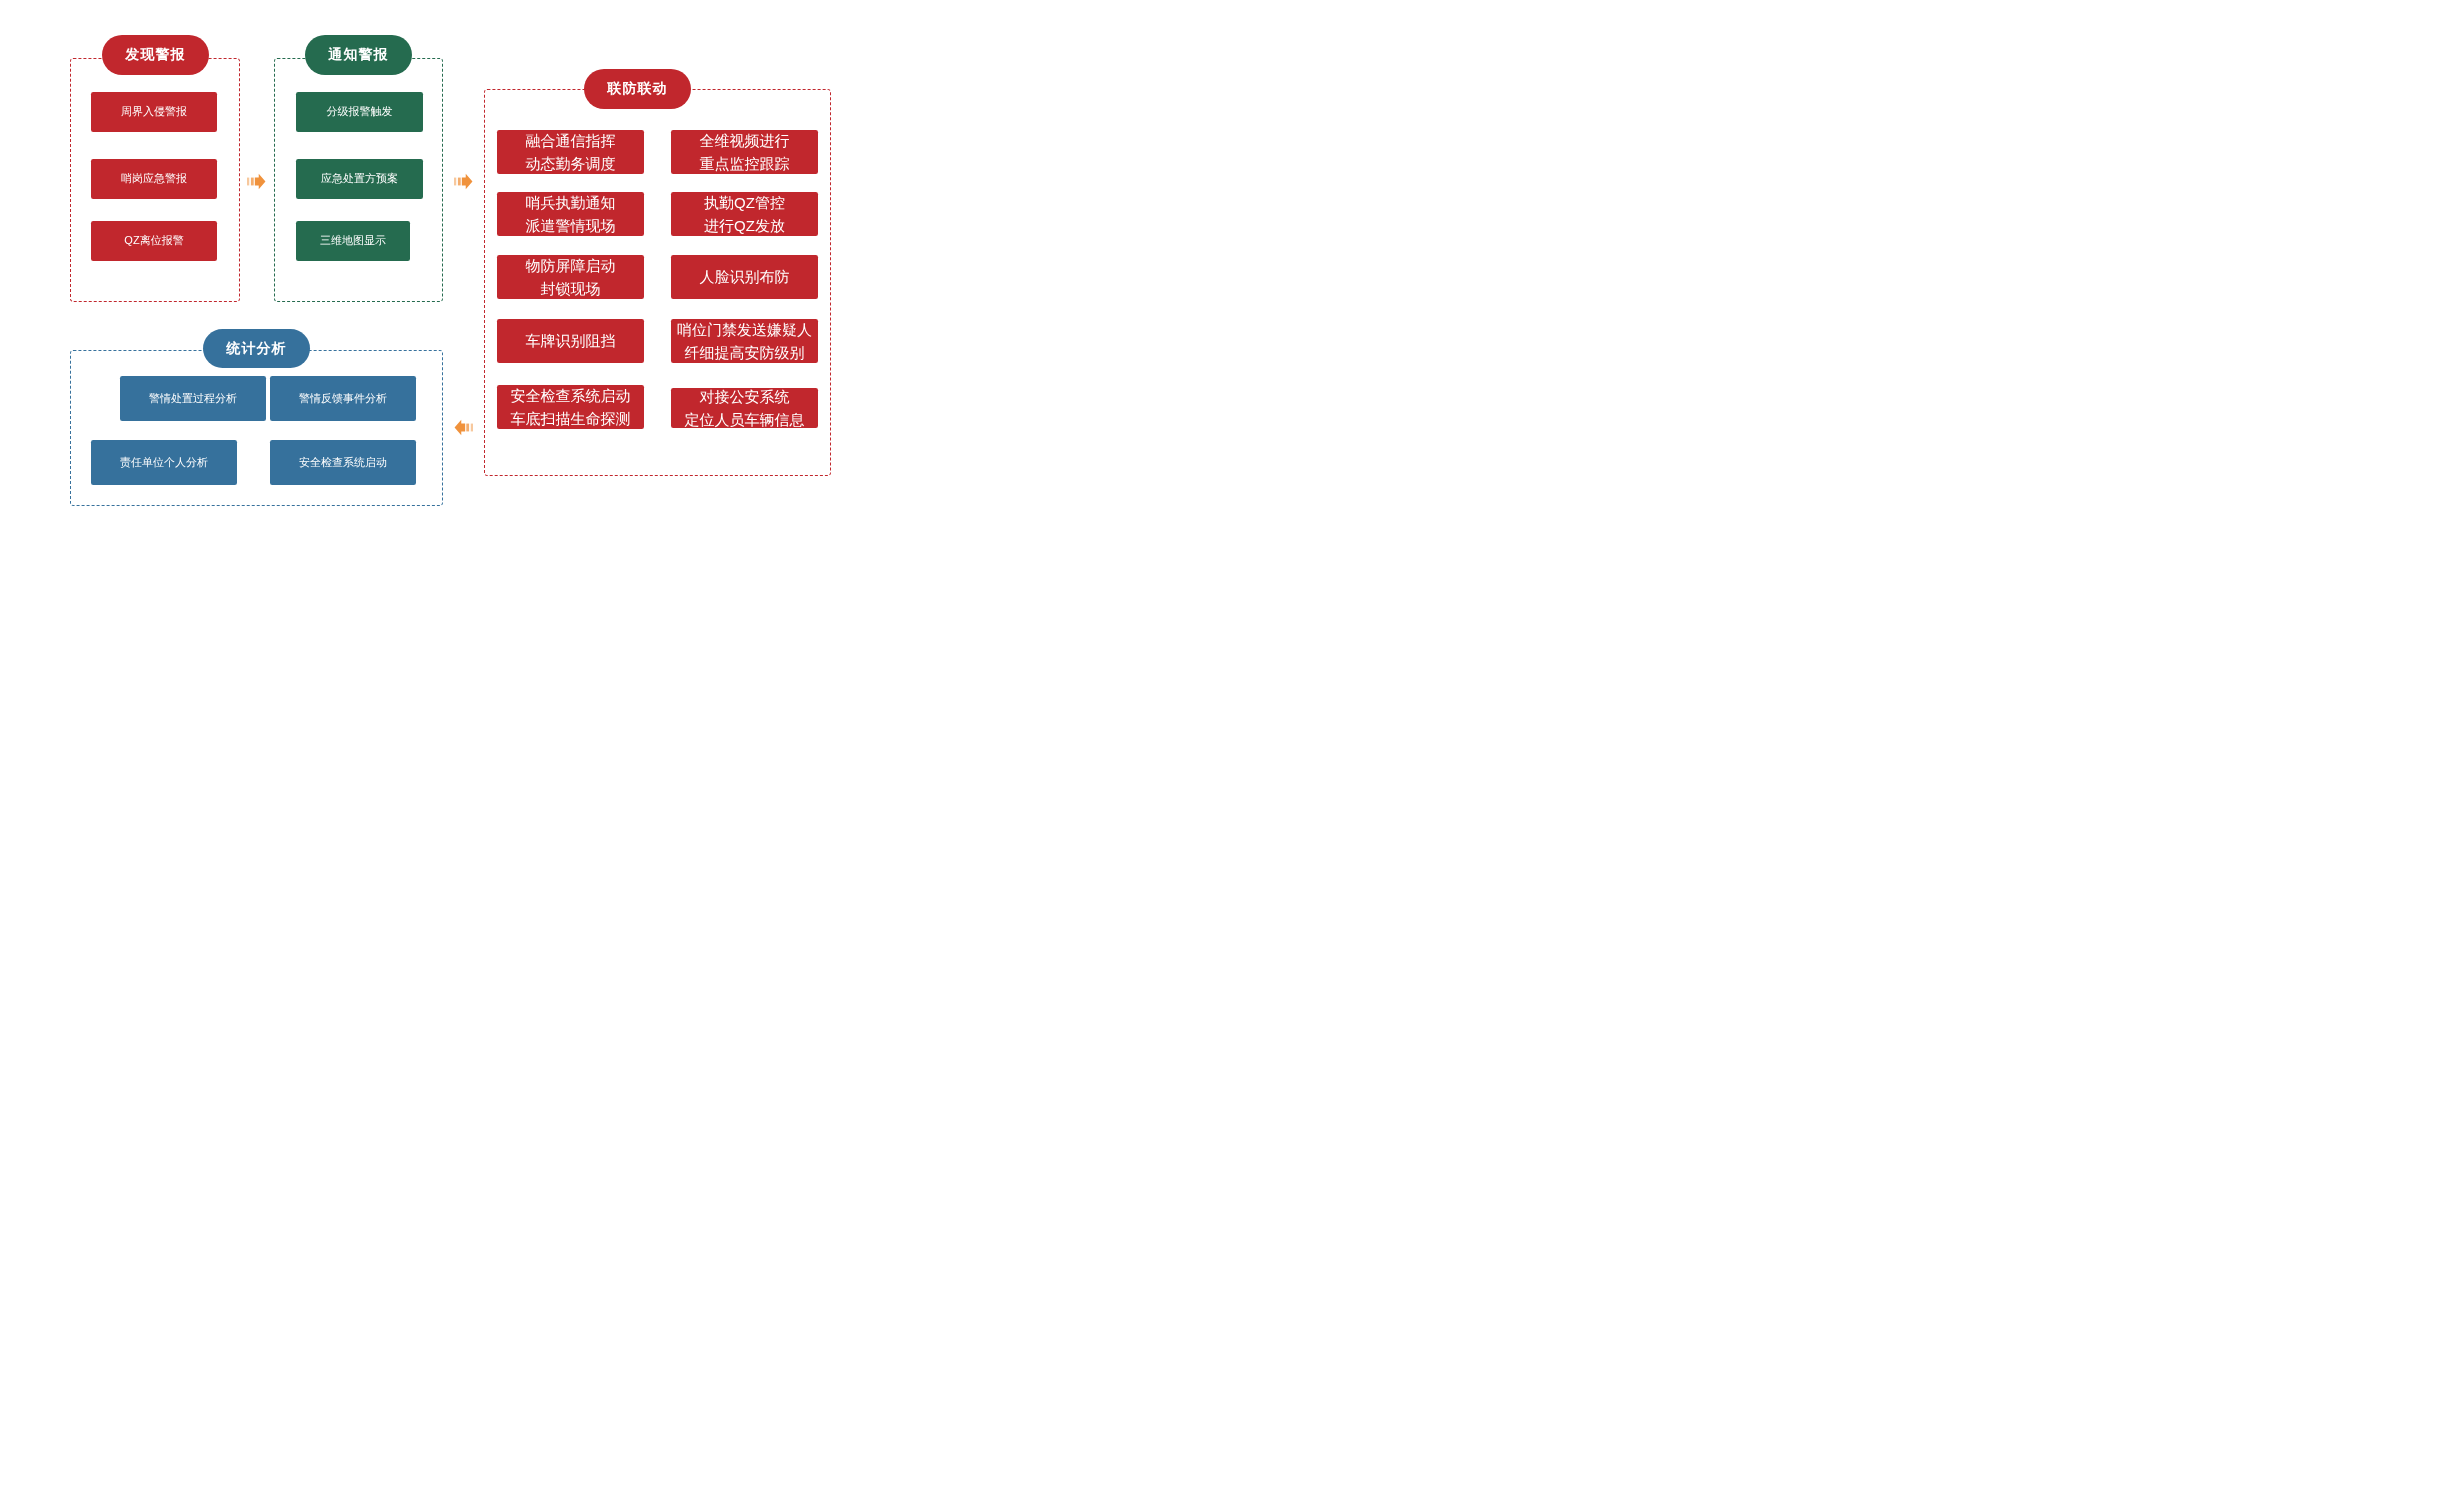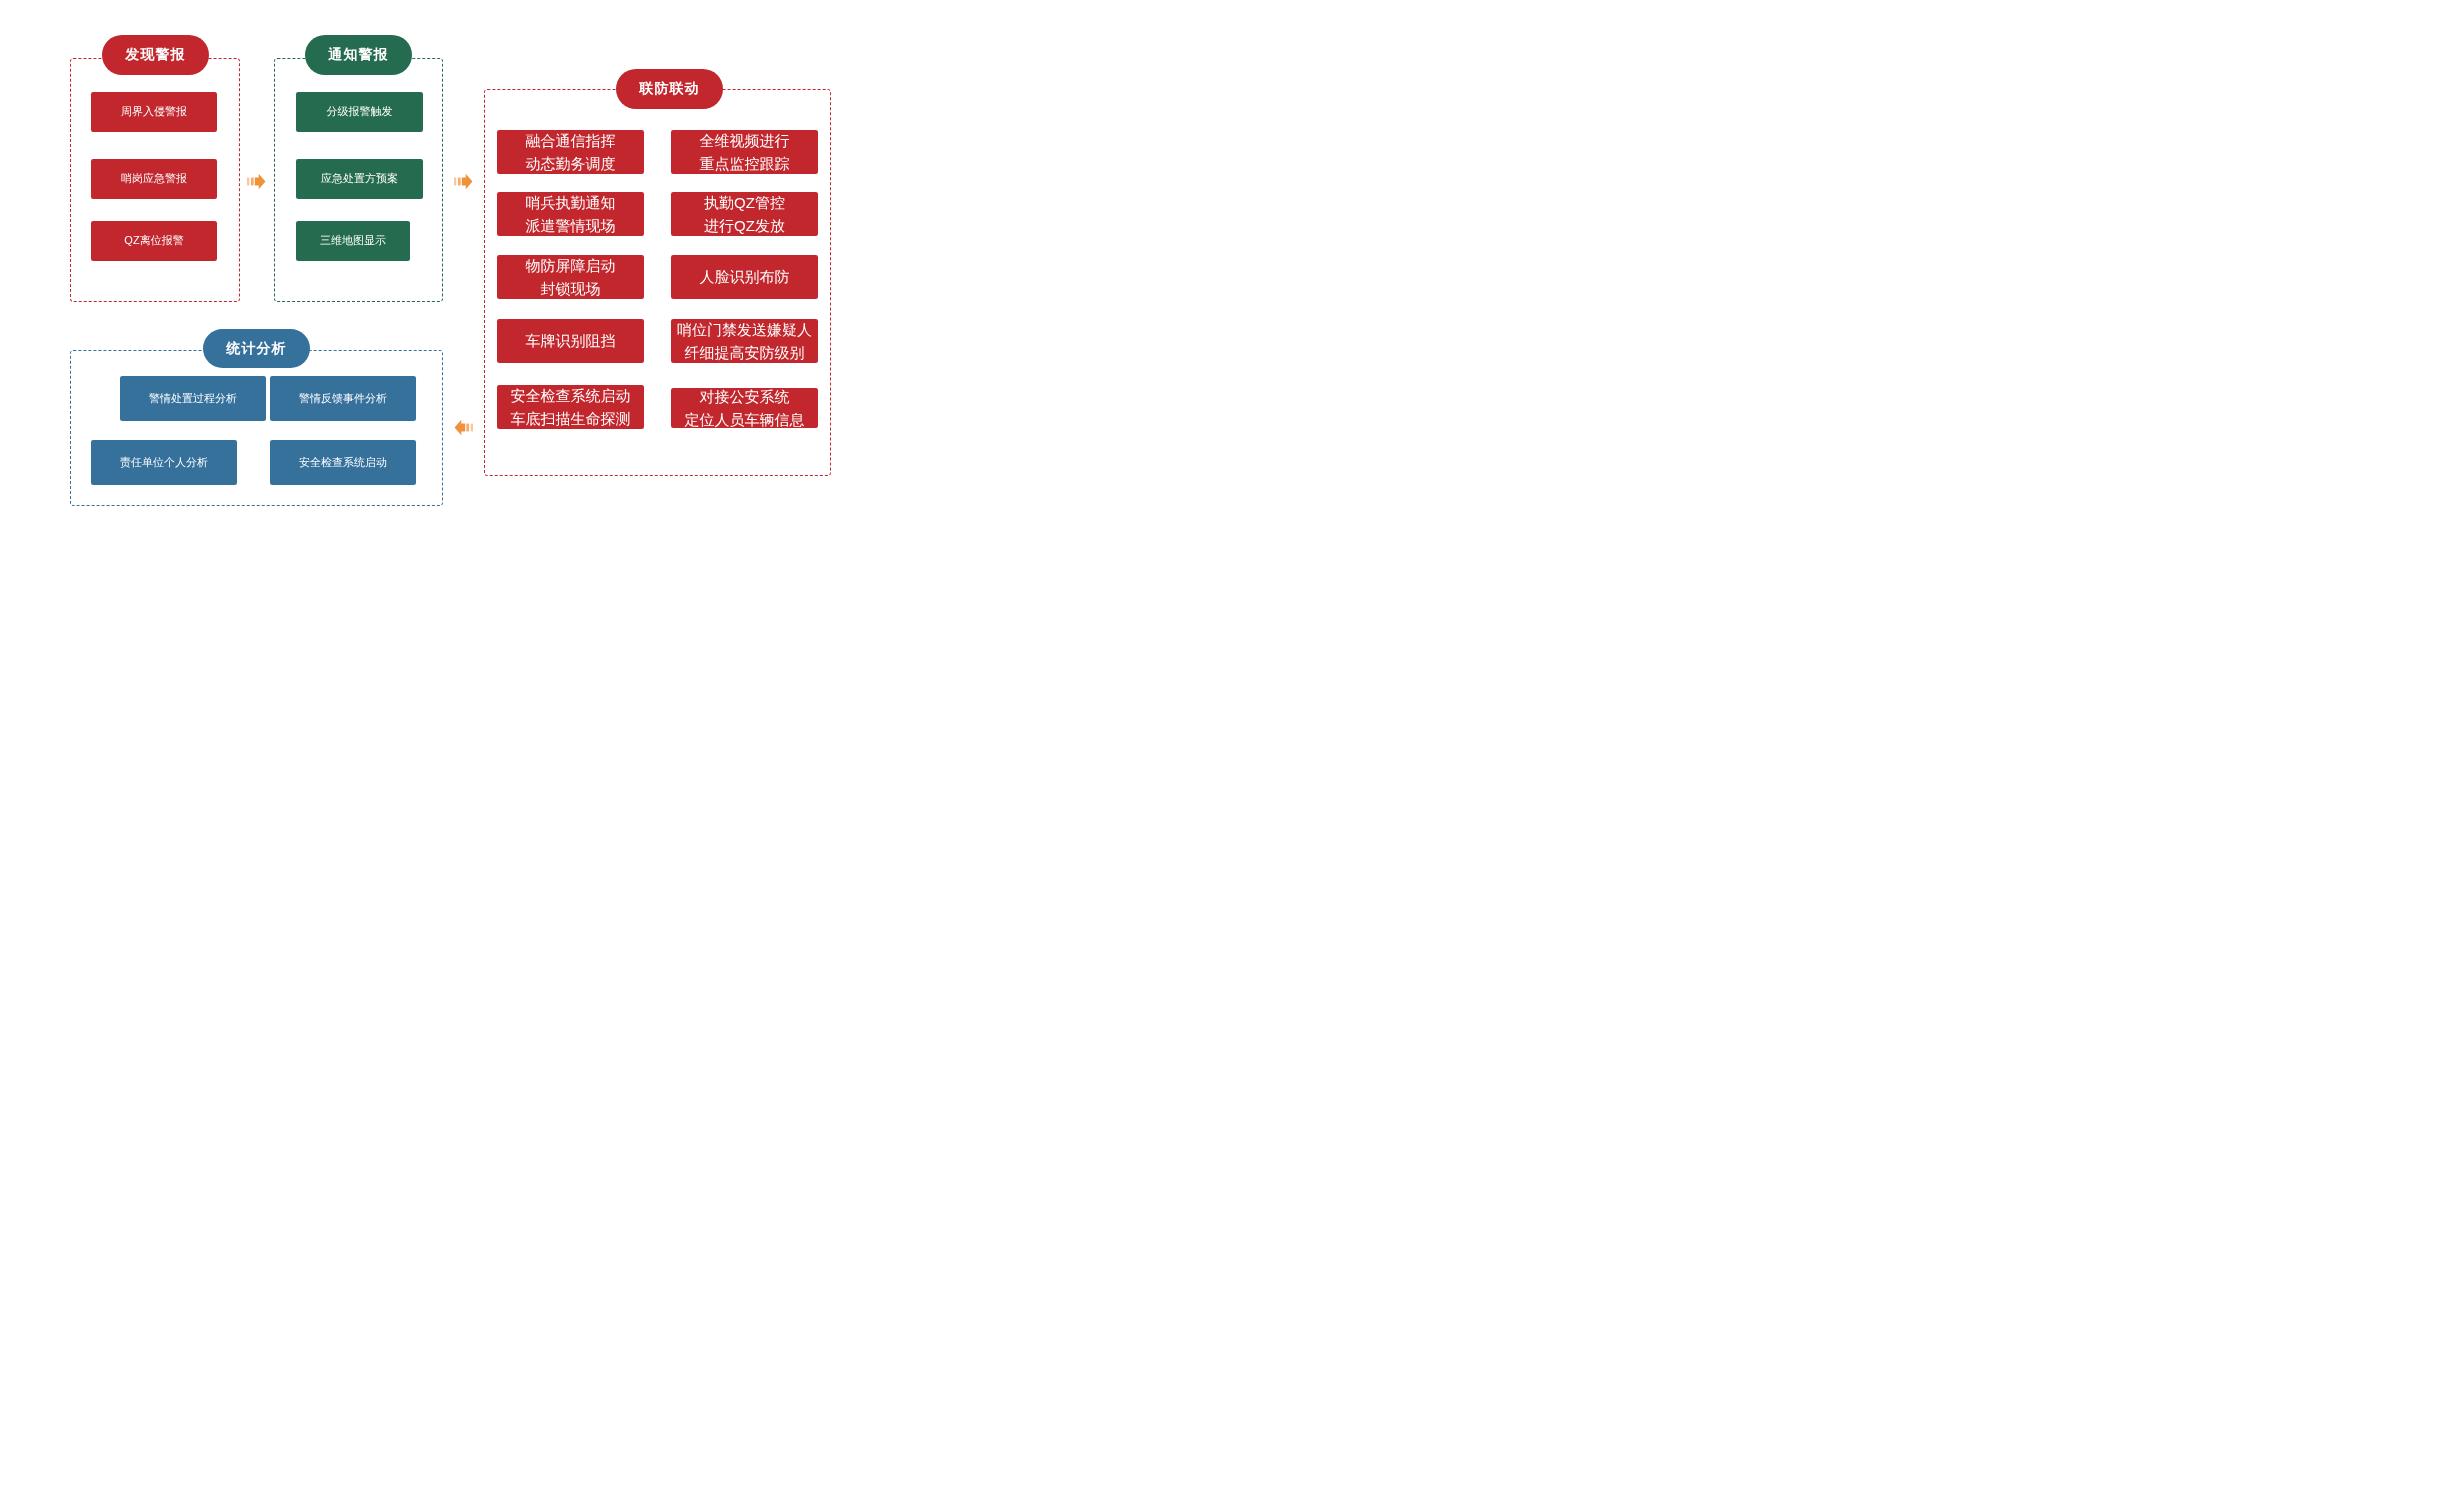--- a/index.html
+++ b/index.html
@@ -43,21 +43,21 @@
     <span>分级报警触发</span>
   </div>
   <div class="nodebox t22" style="left: 296px; top: 159px; width: 127px; height: 40px; background-color: rgb(37, 107, 79);">
     <span>应急处置方预案</span>
   </div>
   <div class="nodebox t22" style="left: 296px; top: 221px; width: 114px; height: 40px; background-color: rgb(37, 107, 79);">
     <span>三维地图显示</span>
   </div>
 
   <div class="gborder" style="left: 484px; top: 89px; width: 347px; height: 387px; border-color: rgb(193, 39, 45);"></div>
-  <div class="pill" style="left: 616px; top: 69px; width: 107px; height: 40px; background-color: rgb(193, 39, 45);">
+  <div class="pill" style="left: 584px; top: 69px; width: 107px; height: 40px; background-color: rgb(193, 39, 45);">
     <span>联防联动</span>
   </div>
 
   <div class="nodebox t20" style="left: 497px; top: 130px; width: 147px; height: 44px; background-color: rgb(193, 39, 45);">
     <span>融合通信指挥
 动态勤务调度</span>
   </div>
   <div class="nodebox t20" style="left: 497px; top: 192px; width: 147px; height: 44px; background-color: rgb(193, 39, 45);">
     <span>哨兵执勤通知
 派遣警情现场</span>

